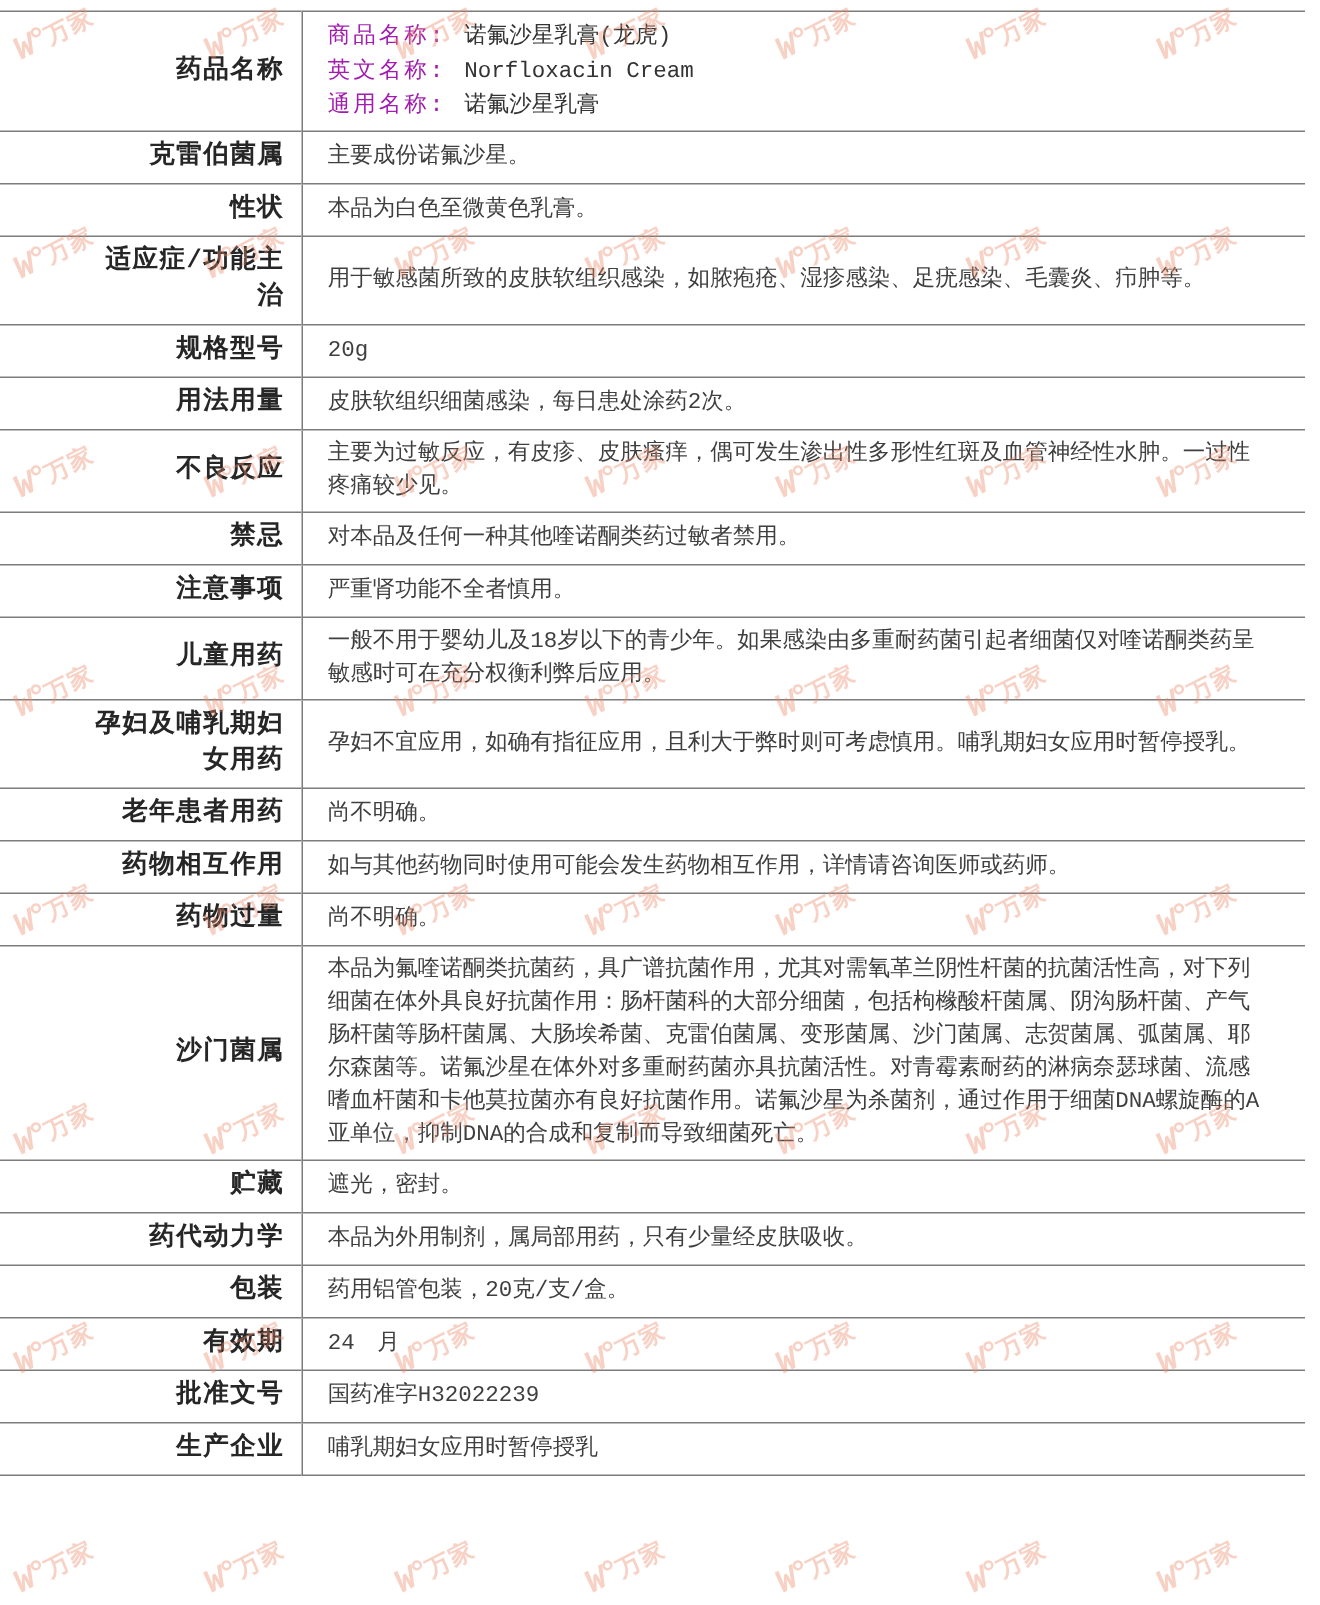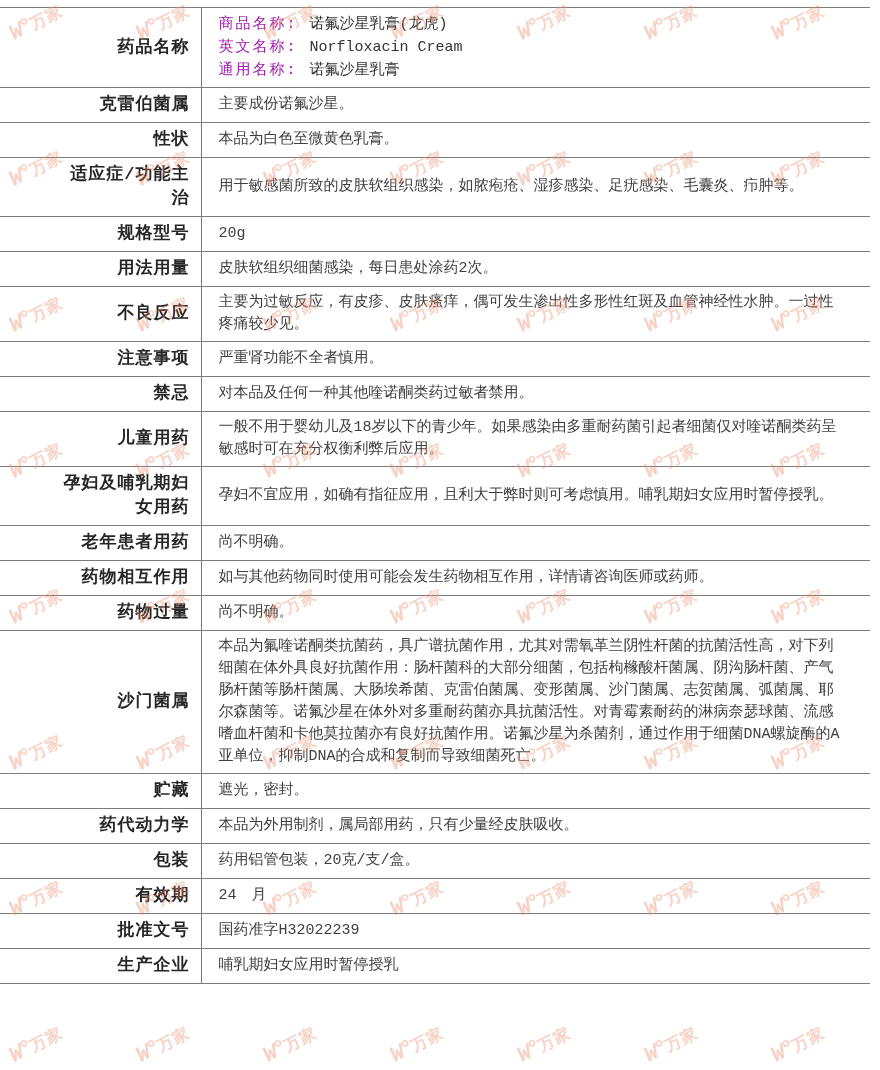--- a/index.html
+++ b/index.html
@@ -103,26 +103,26 @@
       </tr>
       <tr>
         <td class="label-cell">用法用量</td>
         <td class="value-cell">皮肤软组织细菌感染，每日患处涂药2次。</td>
       </tr>
       <tr>
         <td class="label-cell">不良反应</td>
         <td class="value-cell">主要为过敏反应，有皮疹、皮肤瘙痒，偶可发生渗出性多形性红斑及血管神经性水肿。一过性疼痛较少见。</td>
       </tr>
       <tr>
+        <td class="label-cell">禁忌</td>
+        <td class="value-cell">对本品及任何一种其他喹诺酮类药过敏者禁用。</td>
+      </tr>
+      <tr>
         <td class="label-cell">注意事项</td>
         <td class="value-cell">严重肾功能不全者慎用。</td>
-      </tr>
-      <tr>
-        <td class="label-cell">禁忌</td>
-        <td class="value-cell">对本品及任何一种其他喹诺酮类药过敏者禁用。</td>
       </tr>
       <tr>
         <td class="label-cell">儿童用药</td>
         <td class="value-cell">一般不用于婴幼儿及18岁以下的青少年。如果感染由多重耐药菌引起者细菌仅对喹诺酮类药呈敏感时可在充分权衡利弊后应用。</td>
       </tr>
       <tr>
         <td class="label-cell">孕妇及哺乳期妇
 女用药</td>
         <td class="value-cell">孕妇不宜应用，如确有指征应用，且利大于弊时则可考虑慎用。哺乳期妇女应用时暂停授乳。</td>
       </tr>

